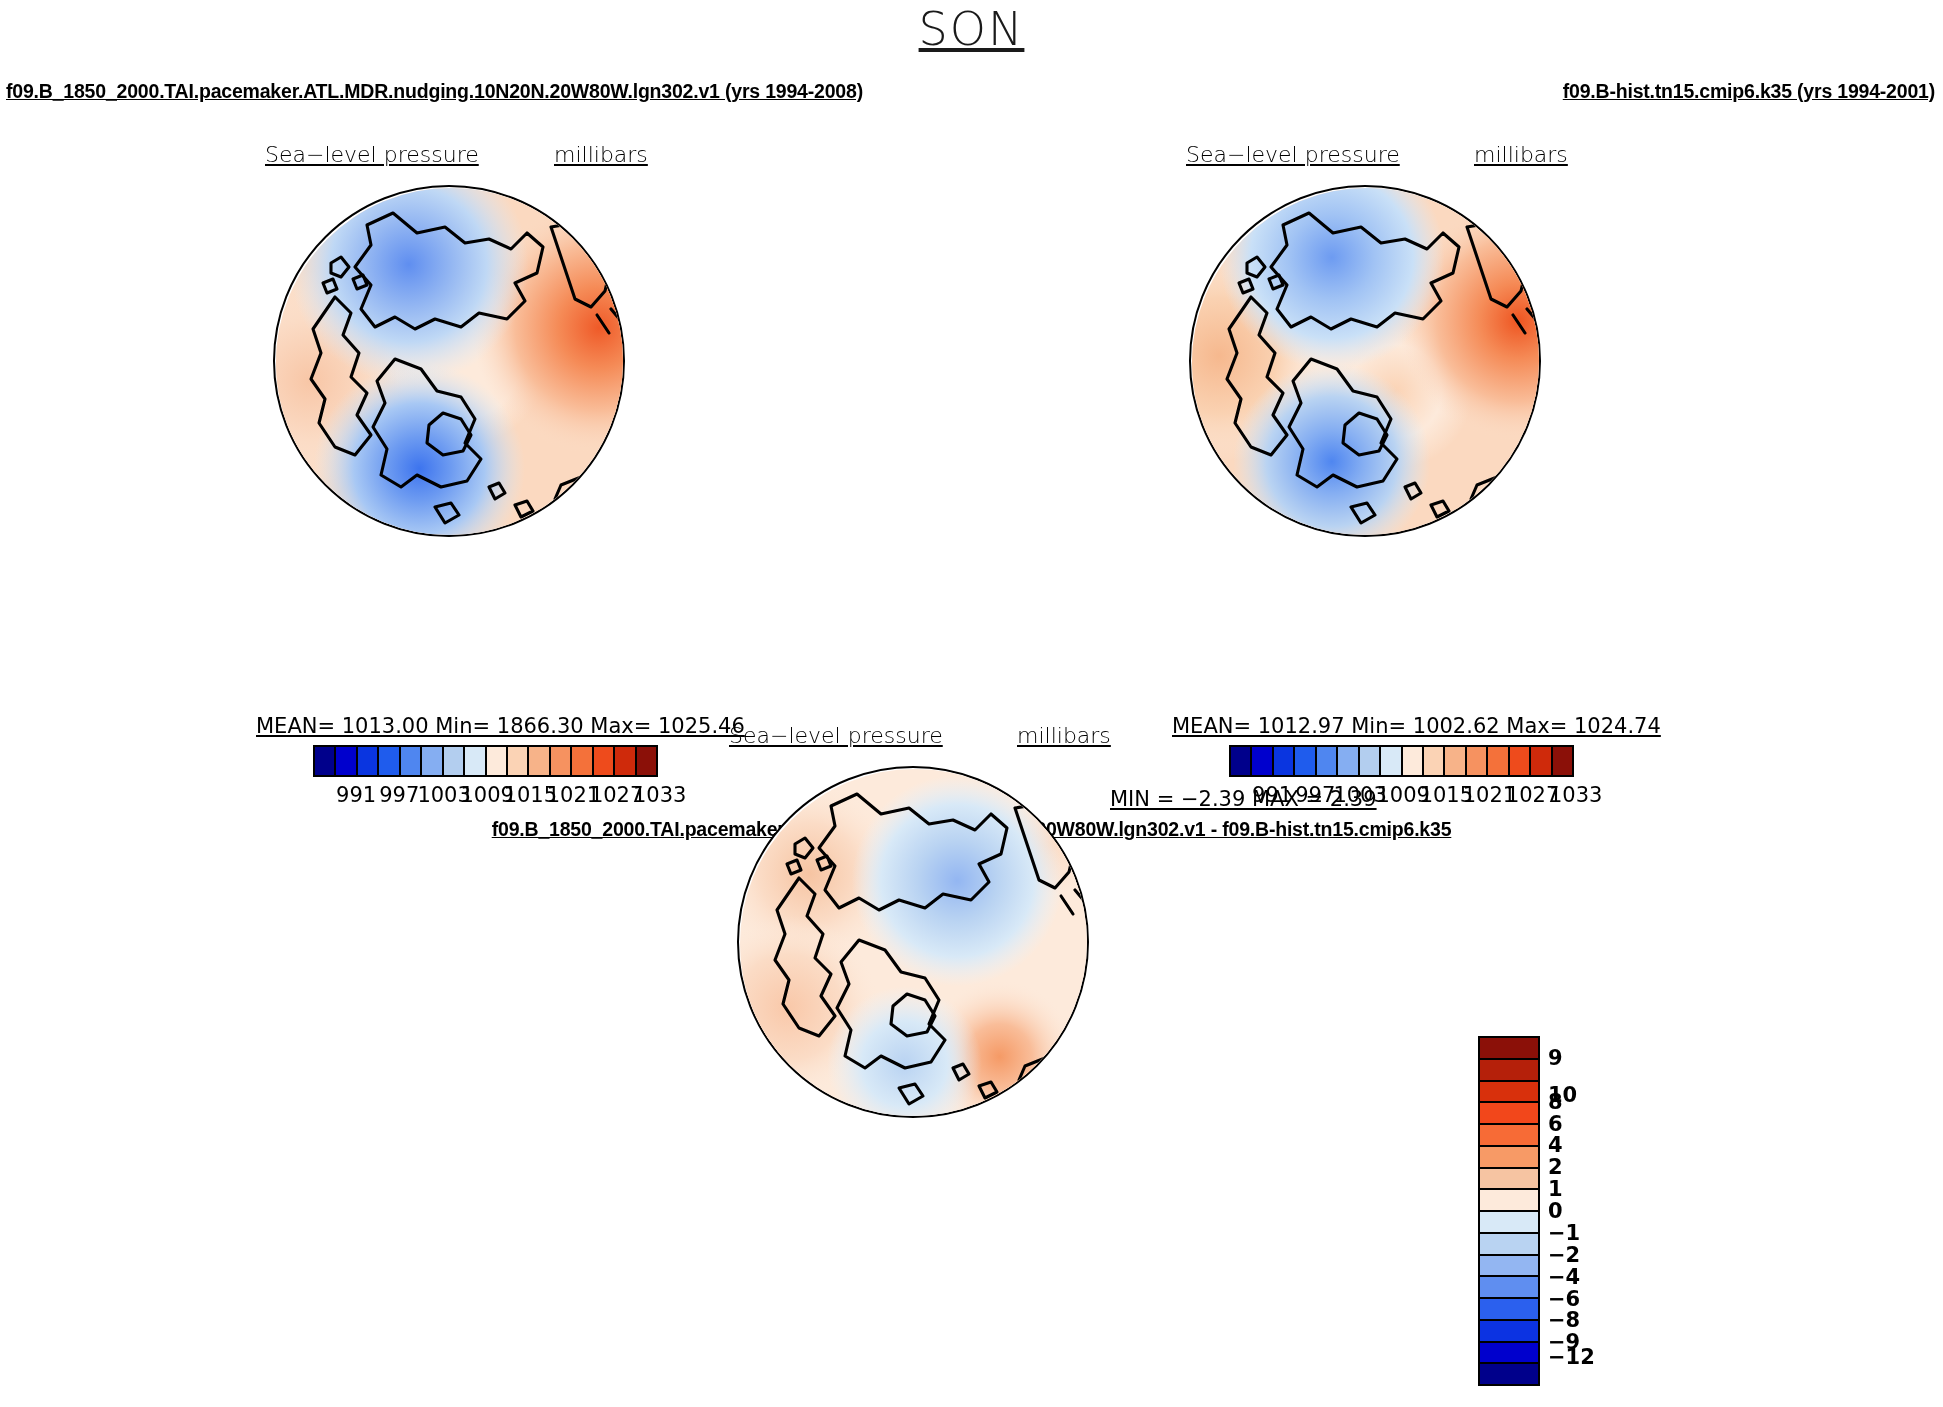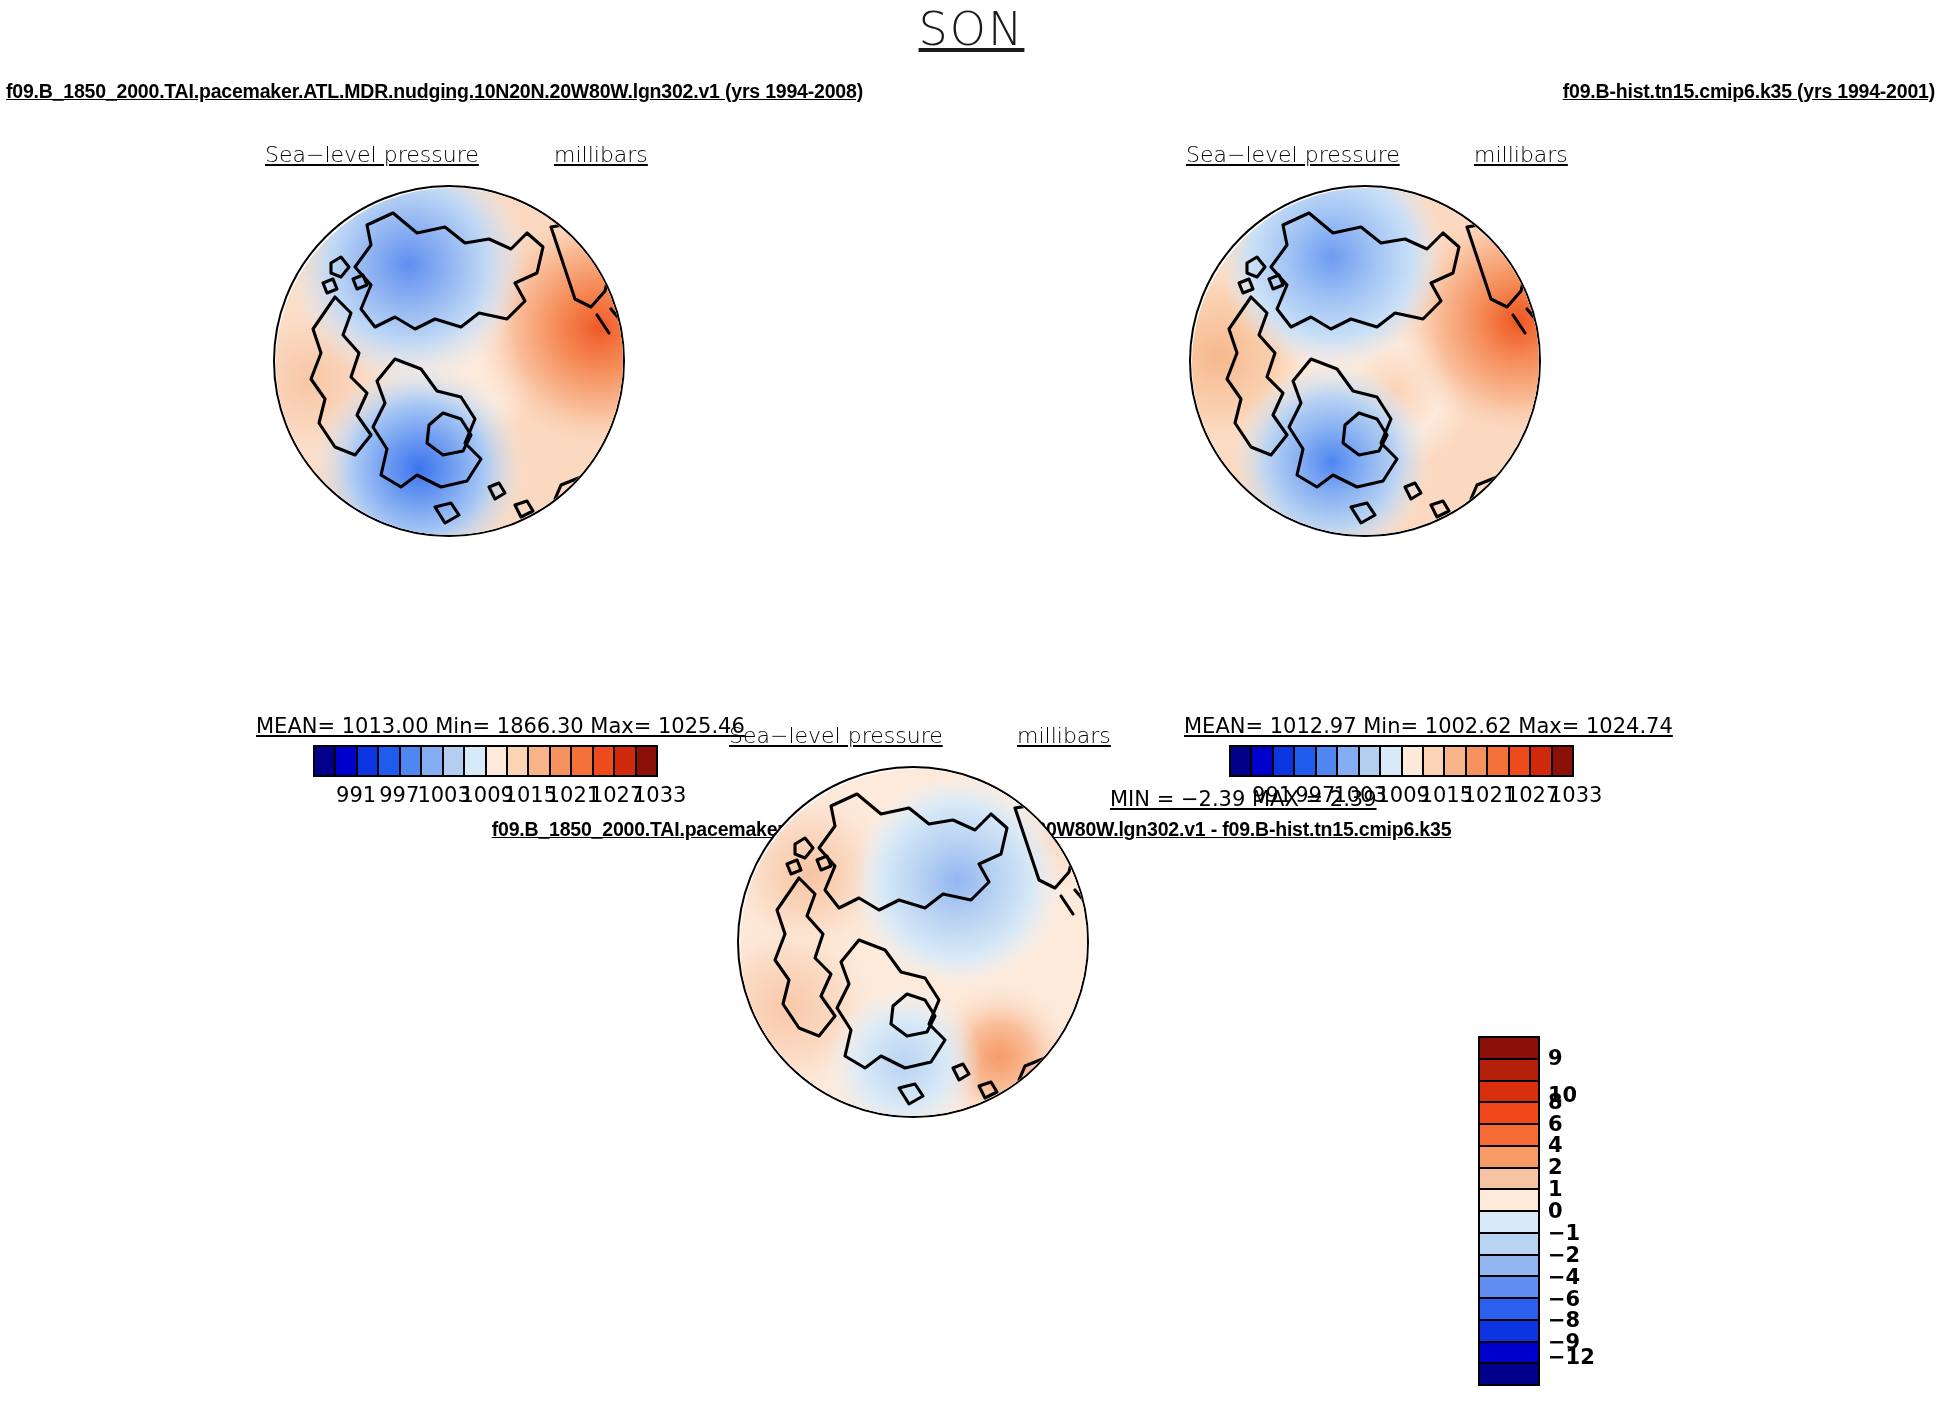--- a/index.html
+++ b/index.html
@@ -202,21 +202,21 @@
         <path d="M214 300 L224 296 L230 306 L220 312 Z"></path>
         <path d="M240 318 L252 314 L258 324 L246 330 Z"></path>
         <path d="M160 320 L176 316 L184 328 L170 336 Z"></path>
         <path d="M336 122 L346 134"></path>
         <path d="M322 128 L334 146"></path>
       </g>
     </g>
   </svg>
 </div>
 
-<div class="abs stat" style="left:1172px;top:714px;margin-left:12px;">MEAN=  1012.97   Min=  1002.62   Max=  1024.74</div>
+<div class="abs stat" style="left:1172px;top:714px;">MEAN=  1012.97   Min=  1002.62   Max=  1024.74</div>
 
 <div class="abs cbar" id="cbar-right" style="left:1229px;top:745px;width:345px;height:32px;">
     <div class="cell" style="background: rgb(0, 0, 139);"></div>
     <div class="cell" style="background: rgb(0, 0, 205);"></div>
     <div class="cell" style="background: rgb(10, 53, 224);"></div>
     <div class="cell" style="background: rgb(31, 92, 237);"></div>
     <div class="cell" style="background: rgb(79, 134, 240);"></div>
     <div class="cell" style="background: rgb(133, 174, 242);"></div>
     <div class="cell" style="background: rgb(179, 206, 239);"></div>
     <div class="cell" style="background: rgb(216, 233, 247);"></div>

